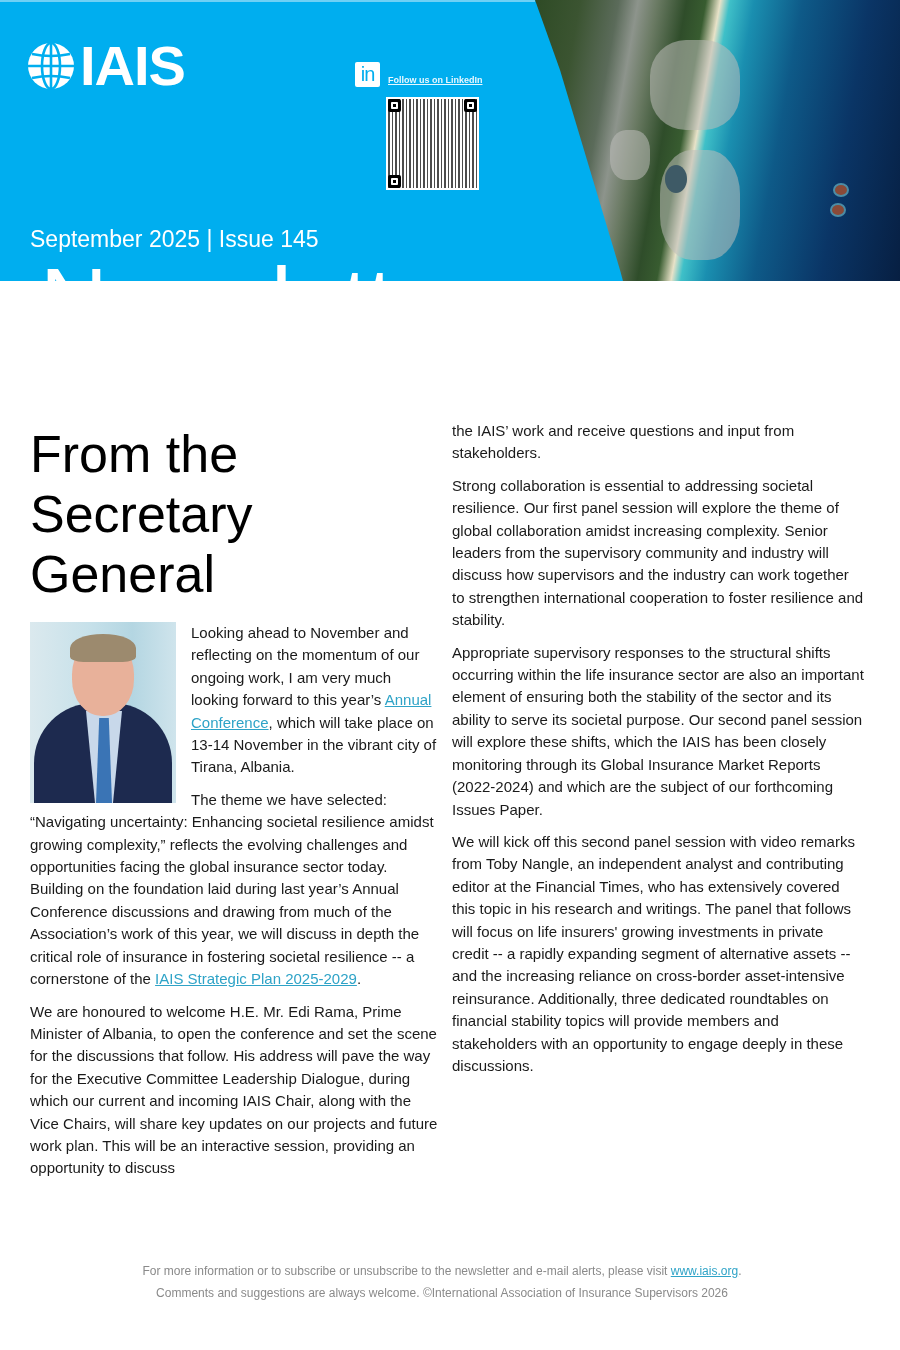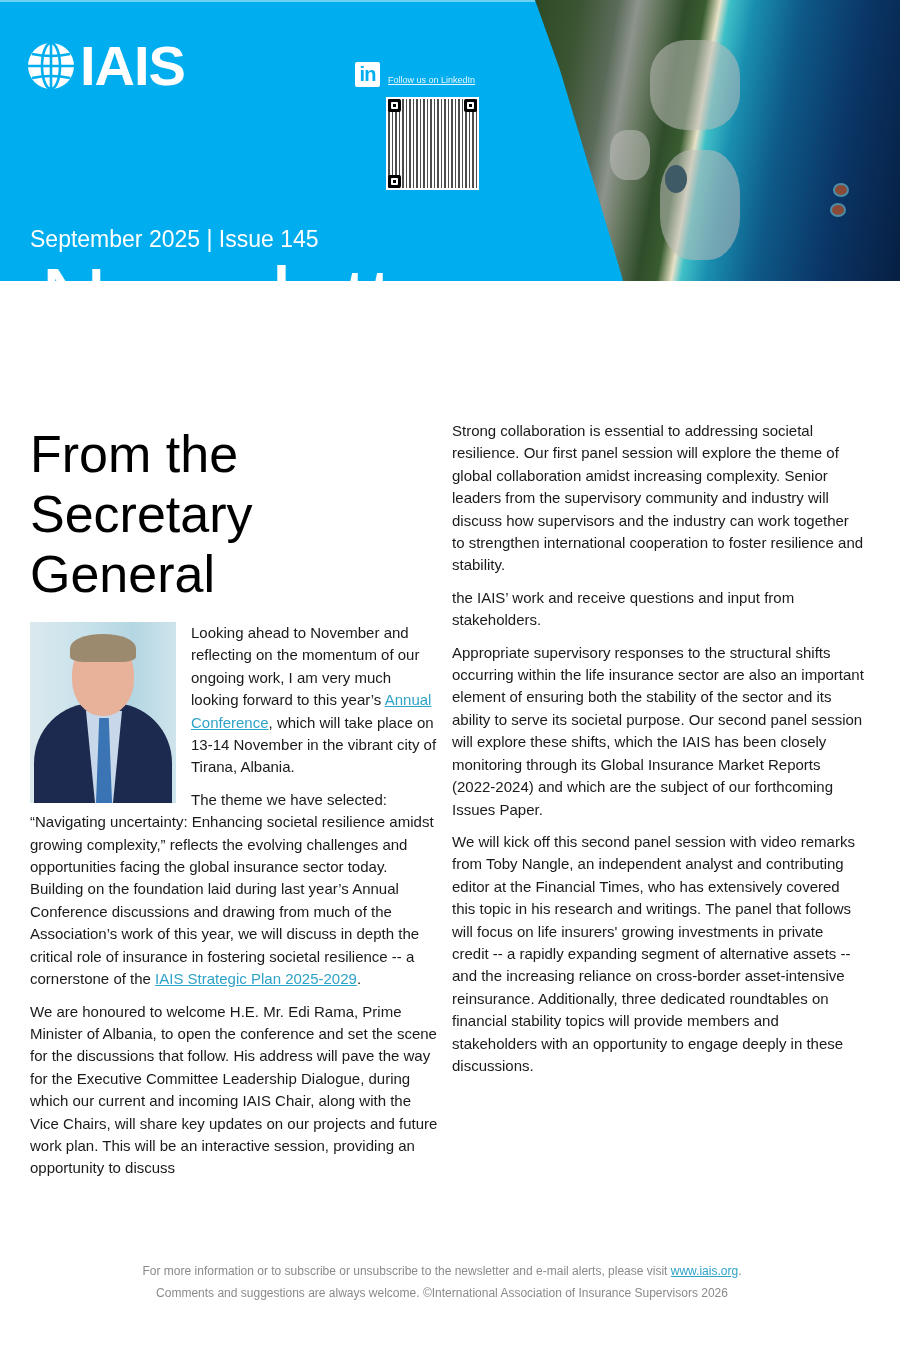--- a/index.html
+++ b/index.html
@@ -44,25 +44,25 @@
     position: absolute; left: 26px; top: 38px; display: flex; align-items: center; gap: 4px;
   }
   .logo svg { display: block; }
   .logo-text {
     color: #ffffff; font-weight: 700; font-size: 56px; letter-spacing: -1px; line-height: 1;
   }
   .linkedin {
     position: absolute; left: 355px; top: 62px; display: flex; align-items: flex-end; gap: 8px;
   }
   .linkedin-icon {
-    width: 25px; height: 25px; background: #ffffff; color: #00aeef; font-weight: 700;
+    width: 25px; height: 25px; background: #ffffff; color: #00aeef; font-weight: 400;
     font-size: 20px; line-height: 25px; text-align: center; border-radius: 2px; letter-spacing: -1px;
   }
   .linkedin-link {
-    color: #e6f7ff; font-size: 9px; text-decoration: underline; margin-bottom: 2px;
+    color: #e6f7ff; font-size: 9px; text-decoration: underline; margin-bottom: 2px; font-weight: bold;
   }
   .qr {
     position: absolute; left: 386px; top: 97px; width: 93px; height: 93px; background: #ffffff;
   }
   .qr-grid {
     position: absolute; left: 2px; top: 2px; width: 89px; height: 89px;
     background-image:
       repeating-linear-gradient(90deg, #111 0 2px, transparent 2px 4px, #111 4px 5px, transparent 5px 7px),
       repeating-linear-gradient(0deg, rgba(255,255,255,0.8) 0 2px, transparent 2px 3px, rgba(255,255,255,0.7) 3px 5px, transparent 5px 6px);
     opacity: 0.75;
@@ -187,22 +187,22 @@
   <p>
     <span>Looking ahead to November and reflecting on the momentum of our ongoing work, I am very much looking forward to this year’s </span><a class="link">Annual Conference</a><span>, which will take place on 13-14 November in the vibrant city of Tirana, Albania.</span>
   </p>
   <p>
     <span>The theme we have selected: “Navigating uncertainty: Enhancing societal resilience amidst growing complexity,” reflects the evolving challenges and opportunities facing the global insurance sector today. Building on the foundation laid during last year’s Annual Conference discussions and drawing from much of the Association’s work of this year, we will discuss in depth the critical role of insurance in fostering societal resilience -- a cornerstone of the </span><a class="link">IAIS Strategic Plan 2025-2029</a><span>.</span>
   </p>
   <p>We are honoured to welcome H.E. Mr. Edi Rama, Prime Minister of Albania, to open the conference and set the scene for the discussions that follow. His address will pave the way for the Executive Committee Leadership Dialogue, during which our current and incoming IAIS Chair, along with the Vice Chairs, will share key updates on our projects and future work plan. This will be an interactive session, providing an opportunity to discuss</p>
 </section>
 
 <section class="col col-right">
+  <p>the IAIS’ work and receive questions and input from stakeholders.</p>
   <p>Strong collaboration is essential to addressing societal resilience. Our first panel session will explore the theme of global collaboration amidst increasing complexity. Senior leaders from the supervisory community and industry will discuss how supervisors and the industry can work together to strengthen international cooperation to foster resilience and stability.</p>
-  <p>the IAIS’ work and receive questions and input from stakeholders.</p>
   <p>Appropriate supervisory responses to the structural shifts occurring within the life insurance sector are also an important element of ensuring both the stability of the sector and its ability to serve its societal purpose. Our second panel session will explore these shifts, which the IAIS has been closely monitoring through its Global Insurance Market Reports (2022-2024) and which are the subject of our forthcoming Issues Paper.</p>
   <p>We will kick off this second panel session with video remarks from Toby Nangle, an independent analyst and contributing editor at the Financial Times, who has extensively covered this topic in his research and writings. The panel that follows will focus on life insurers' growing investments in private credit -- a rapidly expanding segment of alternative assets -- and the increasing reliance on cross-border asset-intensive reinsurance. Additionally, three dedicated roundtables on financial stability topics will provide members and stakeholders with an opportunity to engage deeply in these discussions.</p>
 </section>
 
 <footer class="footer">
   <div>
     <span>For more information or to subscribe or unsubscribe to the newsletter and e-mail alerts, please visit </span><a class="link">www.iais.org</a><span>.</span>
   </div>
   <div>Comments and suggestions are always welcome. ©International Association of Insurance Supervisors 2026</div>
 </footer>

